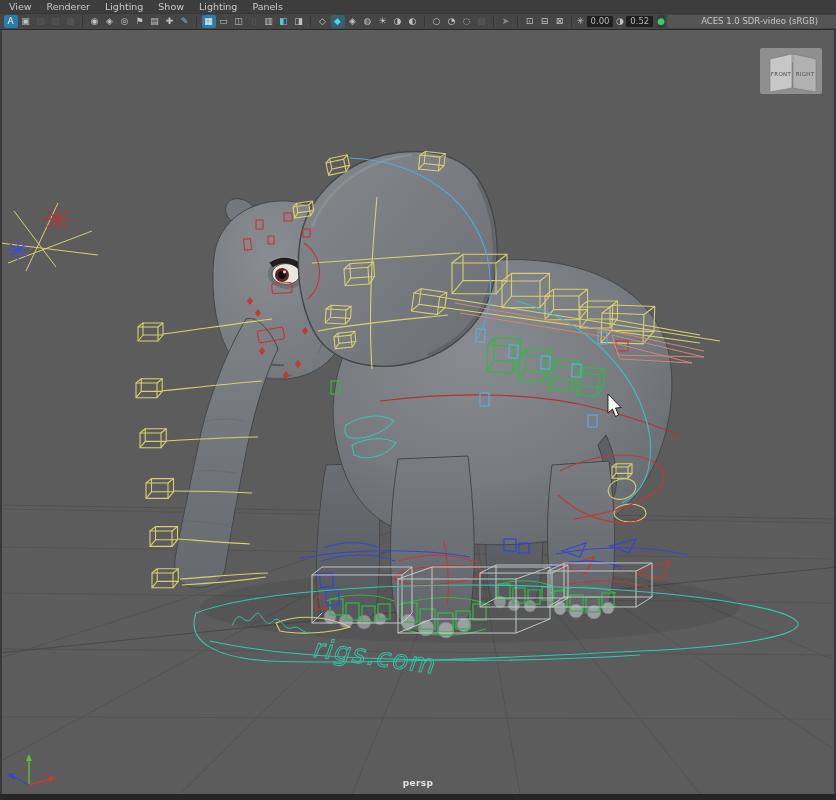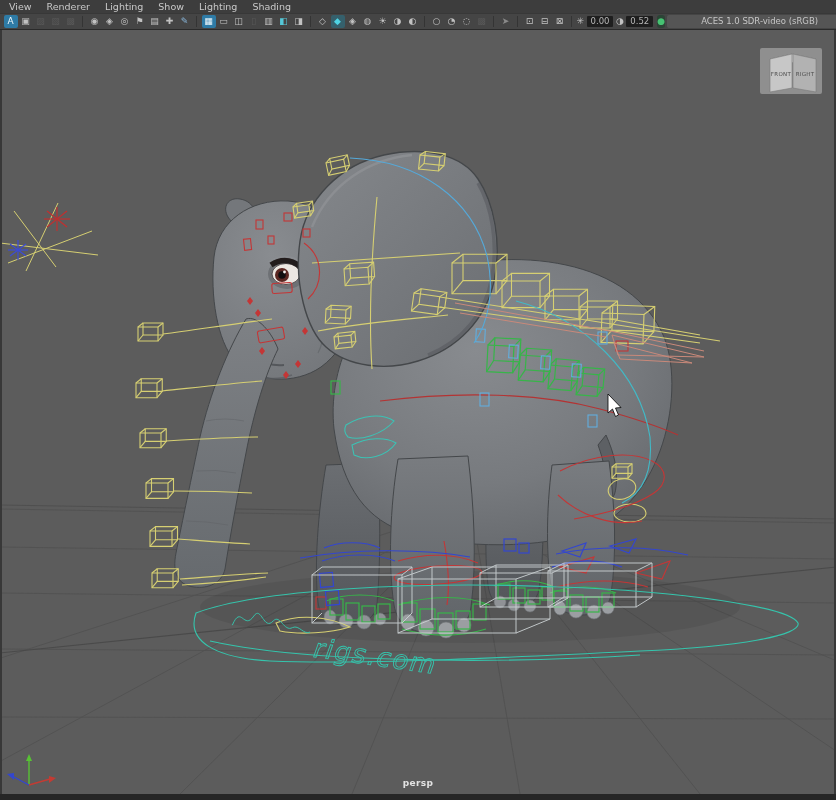--- a/index.html
+++ b/index.html
@@ -46,21 +46,21 @@
 </head>
 <body>
 <div id="app">
 
   <div id="menu-row">
       <span class="menu-item">View</span>
       <span class="menu-item">Renderer</span>
       <span class="menu-item">Lighting</span>
       <span class="menu-item">Show</span>
       <span class="menu-item">Lighting</span>
-      <span class="menu-item">Shading</span>
+      <span class="menu-item">Panels</span>
     </div>
 
   <div id="icon-row">
     <div id="tb-groups">
         <span class="tbi active">A</span>
         <span class="tbi ">▣</span>
         <span class="tbi disabled">▨</span>
         <span class="tbi disabled">▧</span>
         <span class="tbi disabled">▩</span>
         <span class="tb-sep"></span>

